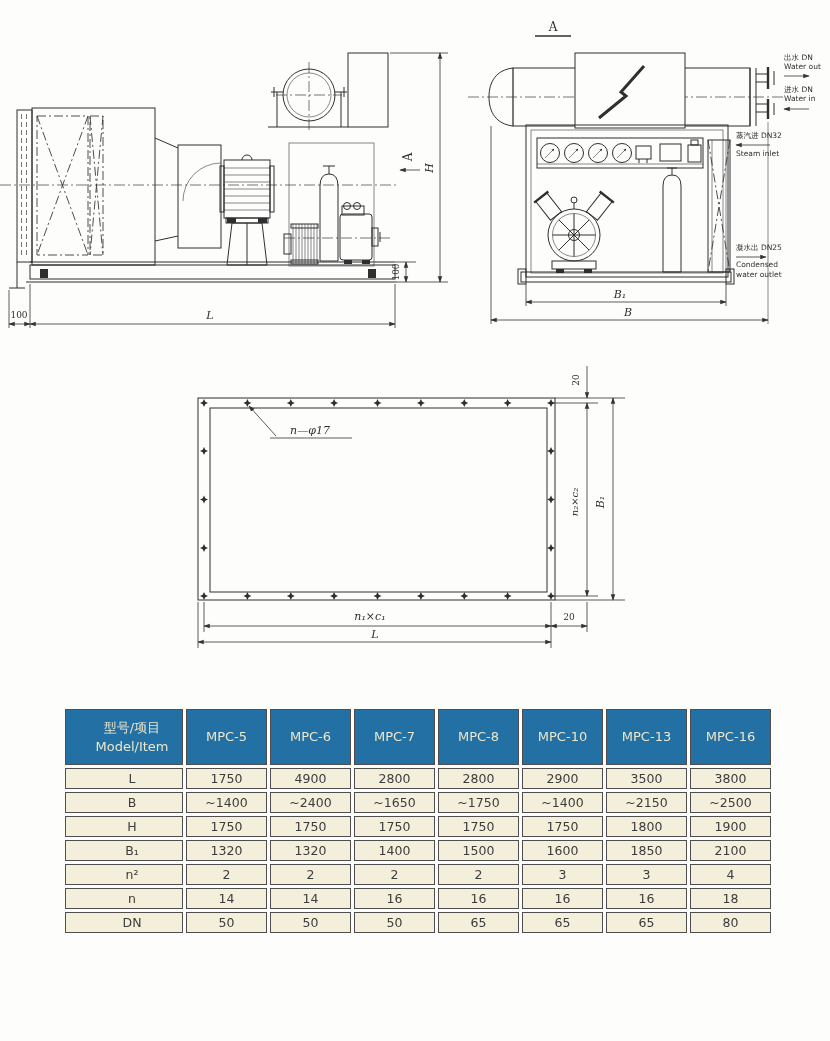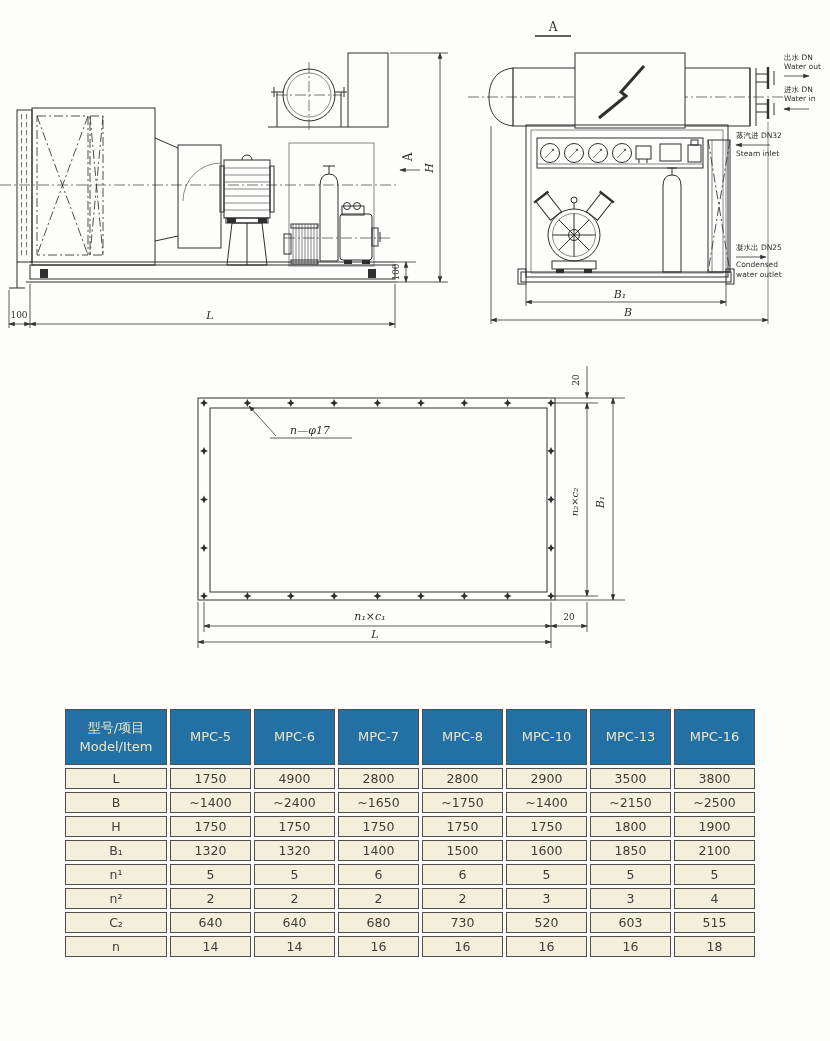--- a/index.html
+++ b/index.html
@@ -24,21 +24,21 @@
 
   table.spec{position:absolute;left:62px;top:706px;border-collapse:separate;border-spacing:3px;
              table-layout:fixed;}
   .spec th,.spec td{border:1.6px solid var(--cell-border,#4e4e4e);text-align:center;vertical-align:middle;
              padding:0;}
   .spec .corner,.spec .model-th{background:var(--header-bg,#2270a4);color:var(--header-text,#ece6cb);
              font-weight:normal;font-size:13px;height:54px;line-height:1.5;}
   .spec .rowlab{background:var(--cell-bg,#f4efda);color:#3c3c3c;font-weight:normal;font-size:12.5px;height:19px;}
   .spec td{background:var(--cell-bg,#f4efda);color:#3c3c3c;font-size:12.5px;height:19px;
              font-family:"DejaVu Sans",sans-serif;}
-  .spec .corner,.spec .rowlab{width:100px;}
+  .spec .corner,.spec .rowlab{width:100px;padding-left:16px;}
   .spec .model-th,.spec td{width:79px;}
 </style>
 </head>
 <body>
 
 <div class="page">
 
   <svg style="left:0;top:8px" width="470" height="330" viewBox="0 0 470 330">
     <defs>
       <marker id="arrS" viewBox="0 0 10 10" refX="9" refY="5" markerWidth="8" markerHeight="8" orient="auto-start-reverse">
@@ -421,55 +421,45 @@
           <th class="rowlab">B₁</th>
           <td>1320</td>
           <td>1320</td>
           <td>1400</td>
           <td>1500</td>
           <td>1600</td>
           <td>1850</td>
           <td>2100</td>
         </tr>
         <tr>
-          <th class="rowlab">n¹</th>
-          <td>5</td>
-          <td>5</td>
-          <td>6</td>
-          <td>6</td>
-          <td>5</td>
-          <td>5</td>
-          <td>5</td>
-        </tr>
-        <tr>
           <th class="rowlab">n²</th>
           <td>2</td>
           <td>2</td>
           <td>2</td>
           <td>2</td>
           <td>3</td>
           <td>3</td>
           <td>4</td>
         </tr>
         <tr>
-          <th class="rowlab">C₂</th>
-          <td>640</td>
-          <td>640</td>
-          <td>680</td>
-          <td>730</td>
-          <td>520</td>
-          <td>603</td>
-          <td>515</td>
-        </tr>
-        <tr>
           <th class="rowlab">n</th>
           <td>14</td>
           <td>14</td>
           <td>16</td>
           <td>16</td>
           <td>16</td>
           <td>16</td>
           <td>18</td>
         </tr>
+        <tr>
+          <th class="rowlab">DN</th>
+          <td>50</td>
+          <td>50</td>
+          <td>50</td>
+          <td>65</td>
+          <td>65</td>
+          <td>65</td>
+          <td>80</td>
+        </tr>
       </tbody>
   </table>
 
 </div>
 
 </body></html>

